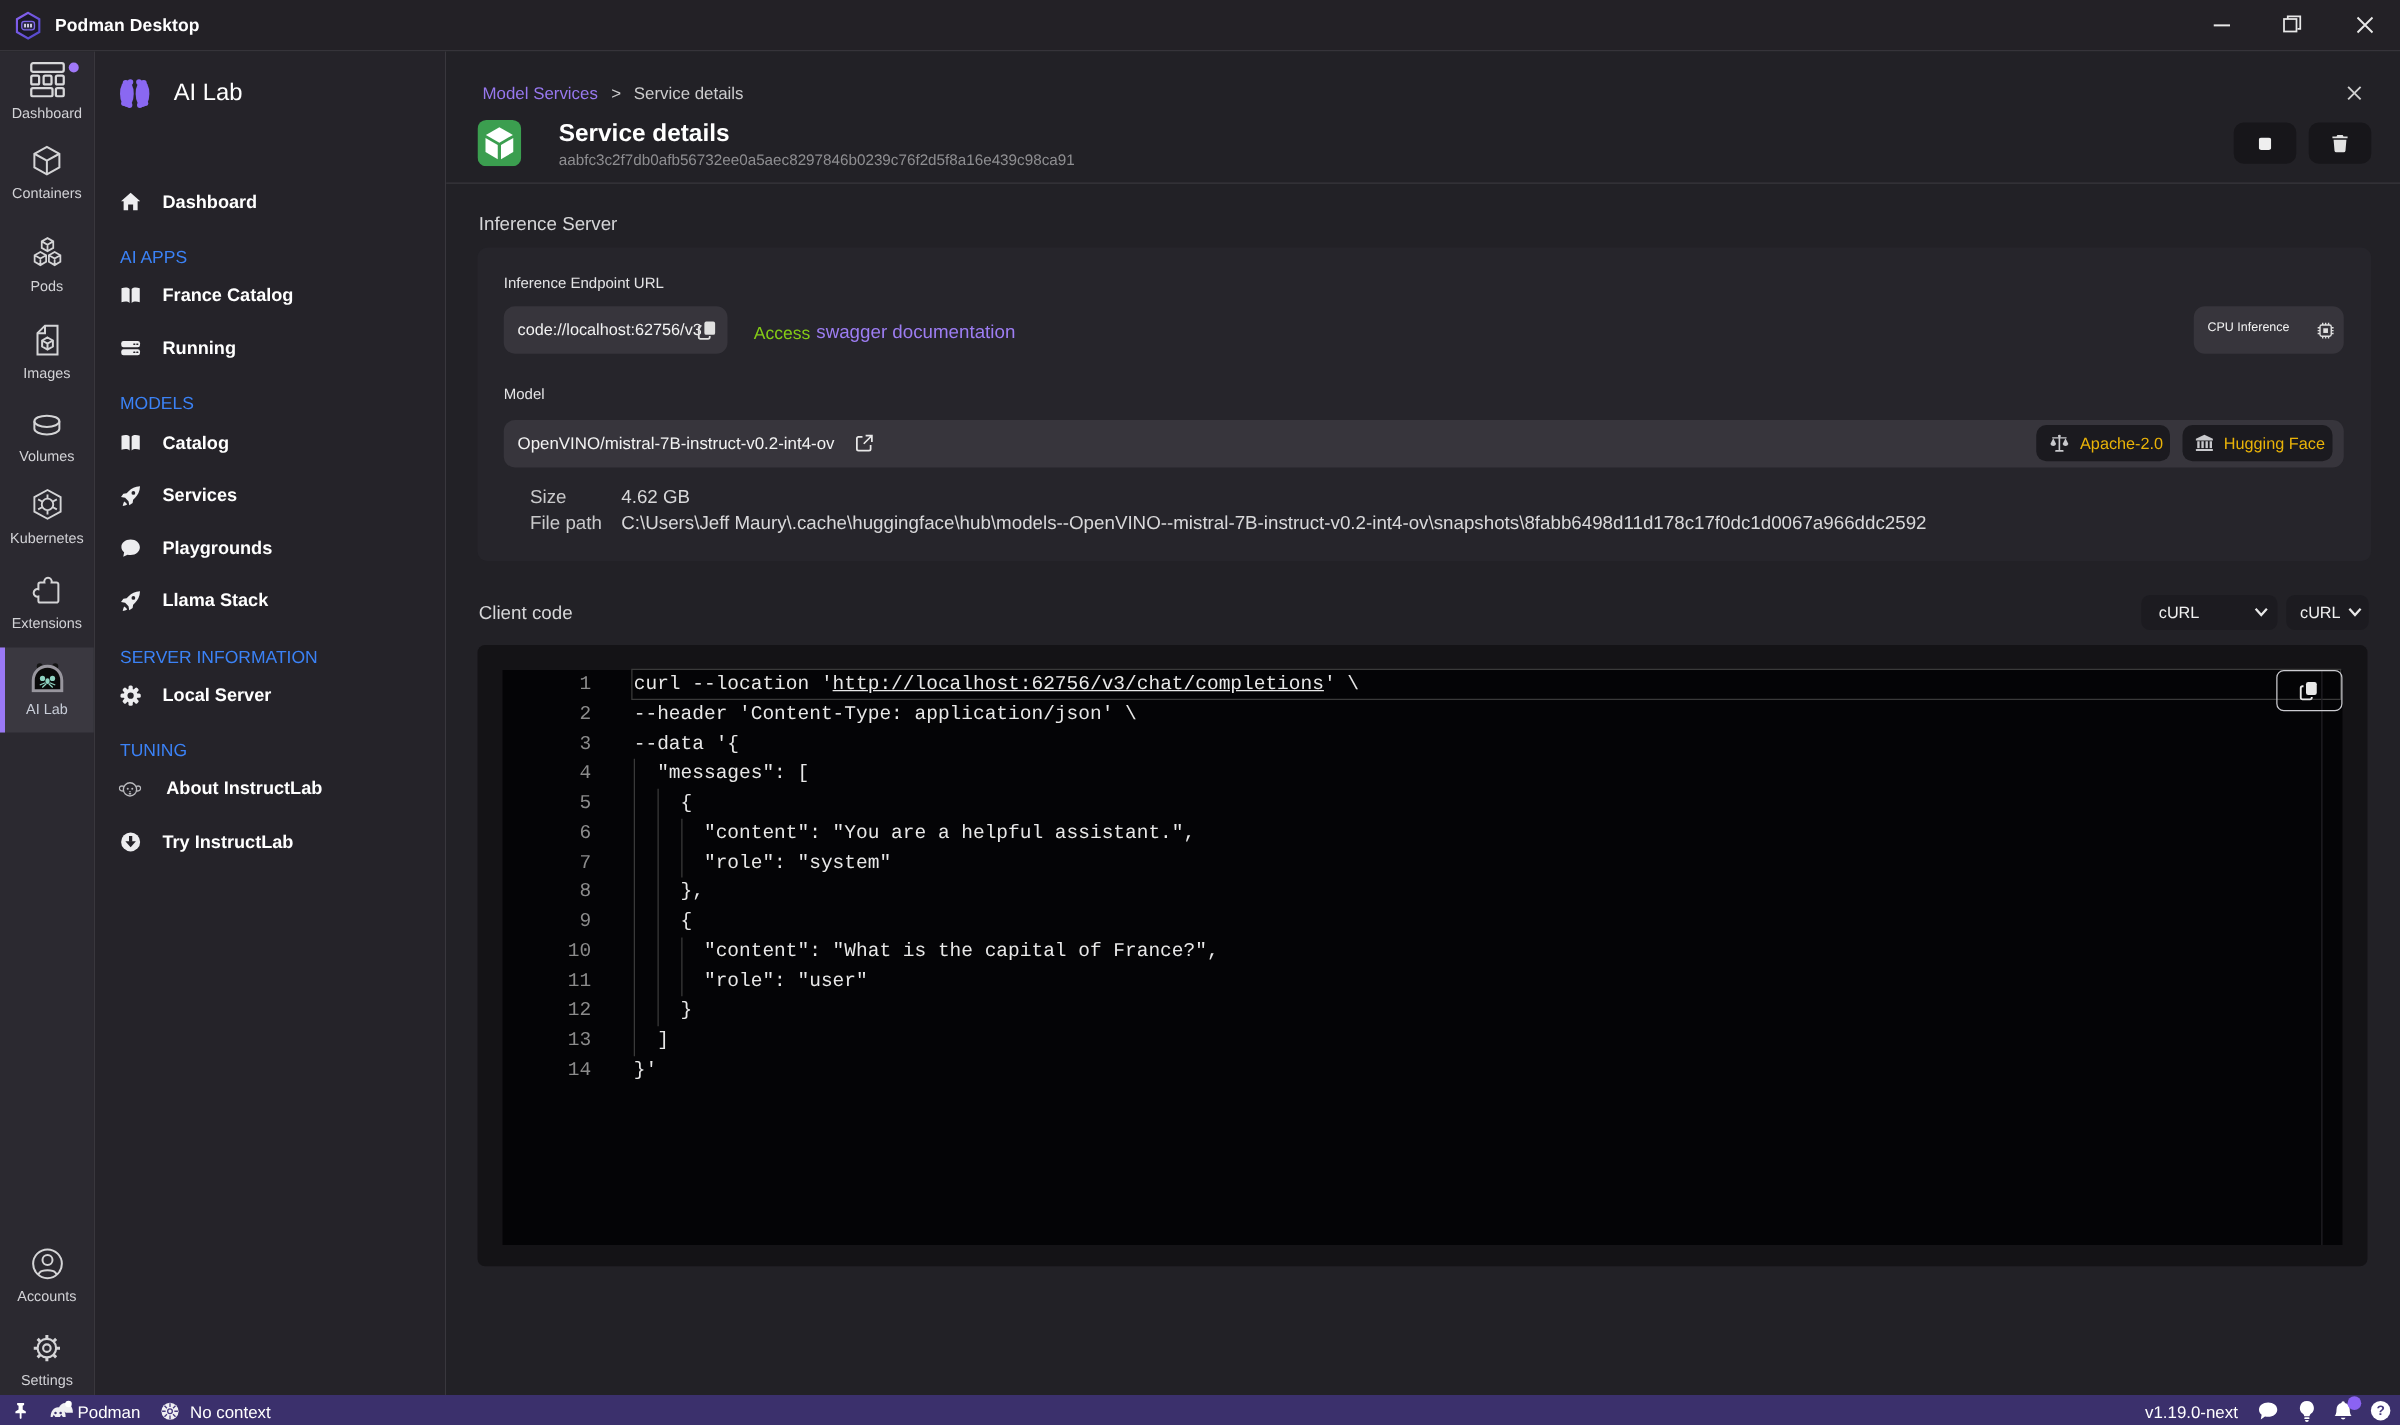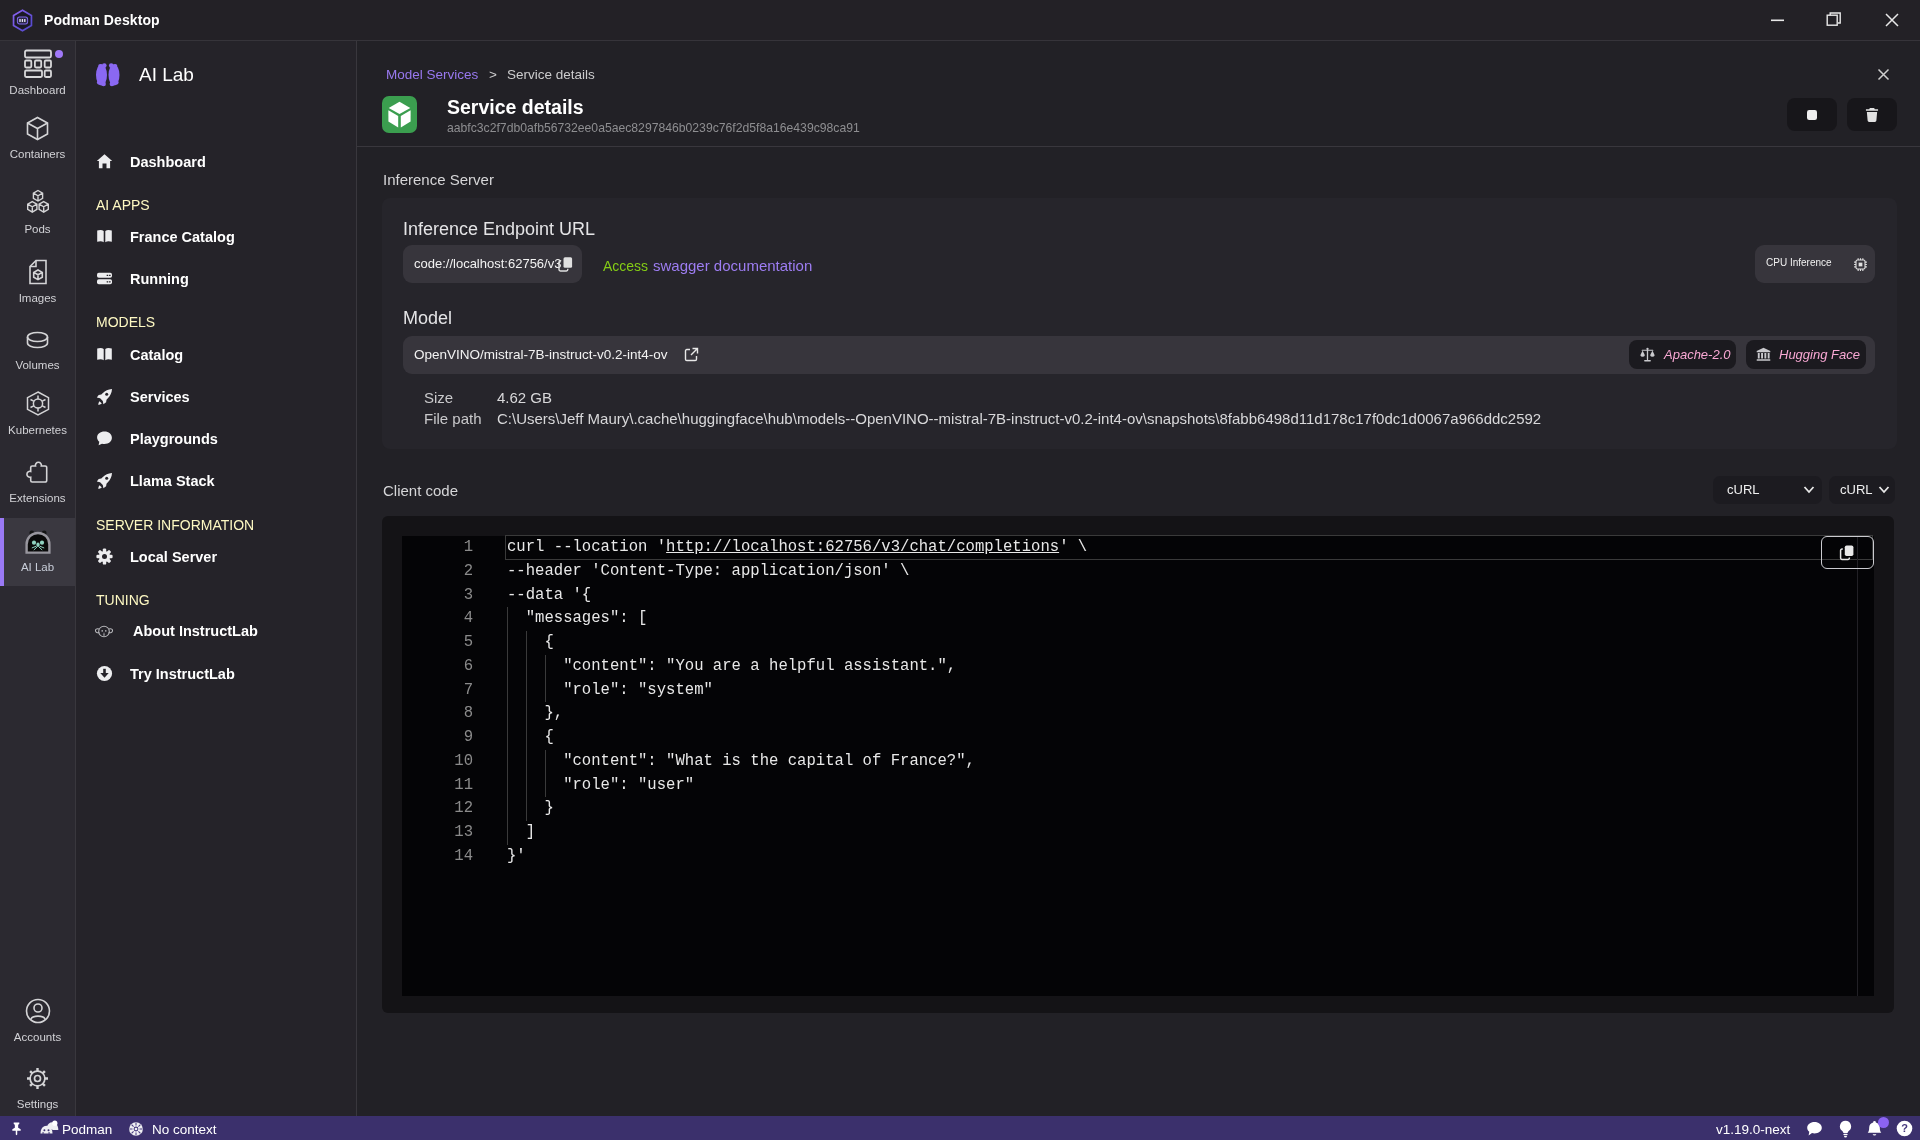--- a/index.html
+++ b/index.html
@@ -15,36 +15,36 @@
   #statusbar { left:0; top:1116px; width:1920px; height:24px; background:#3b306c; }
   
   .tb-title { left:44px; top:12px; font-size:14px; color:#fff; font-weight:700; letter-spacing:.1px; }
   
   .rail-item { width:75px; text-align:center; color:#d2d2d6; }
   .rail-item .lbl { font-size:11.5px; margin-top:2px; }
   .rail-sel { background:#3a3840; }
   .rail-bar { left:0; width:4px; background:#9a79f5; }
   .nav-title { left:139px; top:64px; font-size:19px; color:#fff; }
   .nav-item { left:130px; font-size:14.5px; font-weight:700; color:#fff; }
-  .nav-sec { left:96px; font-size:14px; color:#fef9c3; }
+  .nav-sec { left:96px; font-size:14px; color:#3b82f6; }
   .nav-ico { left:96px; width:17px; height:17px; }
   
   .crumb { top:67px; font-size:13.5px; }
   .c-link { color:#9878ef; }
   .c-grey { color:#cccccd; }
   .h-title { left:447px; top:96px; font-size:19.5px; font-weight:700; color:#fff; }
   .h-hash { left:447px; top:121px; font-size:12.2px; color:#8e8e91; }
   .hdr-btn { top:98px; width:50px; height:33px; background:#17161a; border-radius:8px; display:flex; align-items:center; justify-content:center; }
   .divider { left:357px; top:146px; width:1563px; height:1px; background:#39373d; }
   .sec-label { left:383px; font-size:15px; color:#d6d6d8; }
   .box { left:382px; width:1515px; background:#26252b; border-radius:8px; }
   .pill { background:#37353c; border-radius:9px; position:absolute; }
   .pill-txt { font-size:13px; color:#f2f2f2; }
-  .small-lbl { font-size:18px; color:#e4e4e6; }
-  .badge-dark { position:absolute; background:#1b1a1f; border-radius:8px; display:flex; align-items:center; color:#f9a8d4; font-size:13px;font-style:italic; }
+  .small-lbl { font-size:12px; color:#e4e4e6; }
+  .badge-dark { position:absolute; background:#1b1a1f; border-radius:8px; display:flex; align-items:center; color:#eab308; font-size:13px; }
   
   .sel { position:absolute; top:476px; height:28px; background:#1c1b20; border-radius:7px; color:#f0f0f0; font-size:13px; }
   
   #codebox { left:382px; top:516px; width:1512px; height:497px; background:#141316; border-radius:6px; }
   #editor { left:402px; top:536px; width:1472px; height:460px; background:#040406; }
   .mono { font-family:"Liberation Mono", monospace; font-size:15.6px; line-height:23.75px; white-space:pre; }
   .lnum { position:absolute; left:384px; width:89px; text-align:right; color:#8b8b8b; }
   .cline { position:absolute; left:507px; color:#e8e8e8;text-align:center; }
   .guide { position:absolute; width:1px; background:#3a3a3a; }
   

